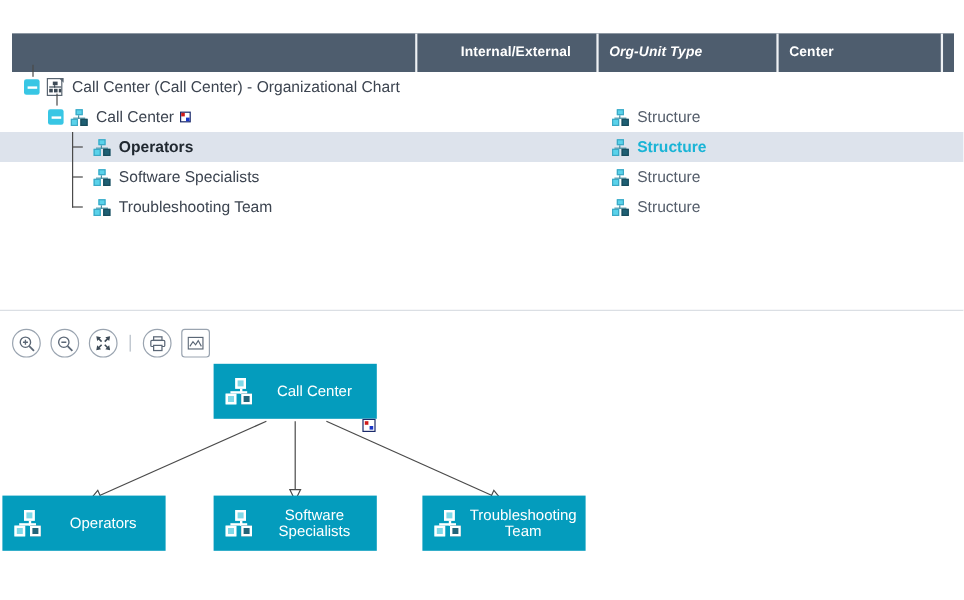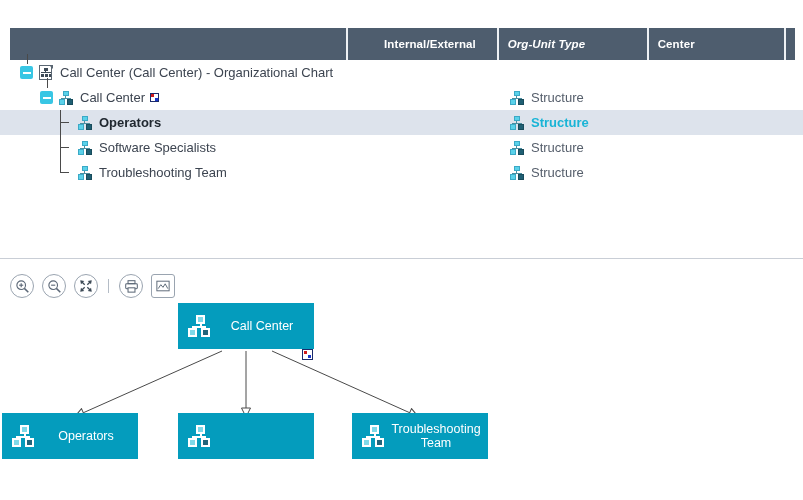--- a/index.html
+++ b/index.html
@@ -619,20 +619,22 @@
   </div>
 
   <div class="node" style="left:178px; top:110px; width:136px; height:46px;">
     <span class="nico">
       <i class="h"></i>
         <i class="v"></i>
       <i class="t"></i>
         <i class="bl"></i>
         <i class="br"></i>
     </span>
+    <span class="nlabel">Software
+Specialists</span>
   </div>
 
   <div class="node" style="left:352px; top:110px; width:136px; height:46px;">
     <span class="nico">
       <i class="h"></i>
         <i class="v"></i>
       <i class="t"></i>
         <i class="bl"></i>
         <i class="br"></i>
     </span>

